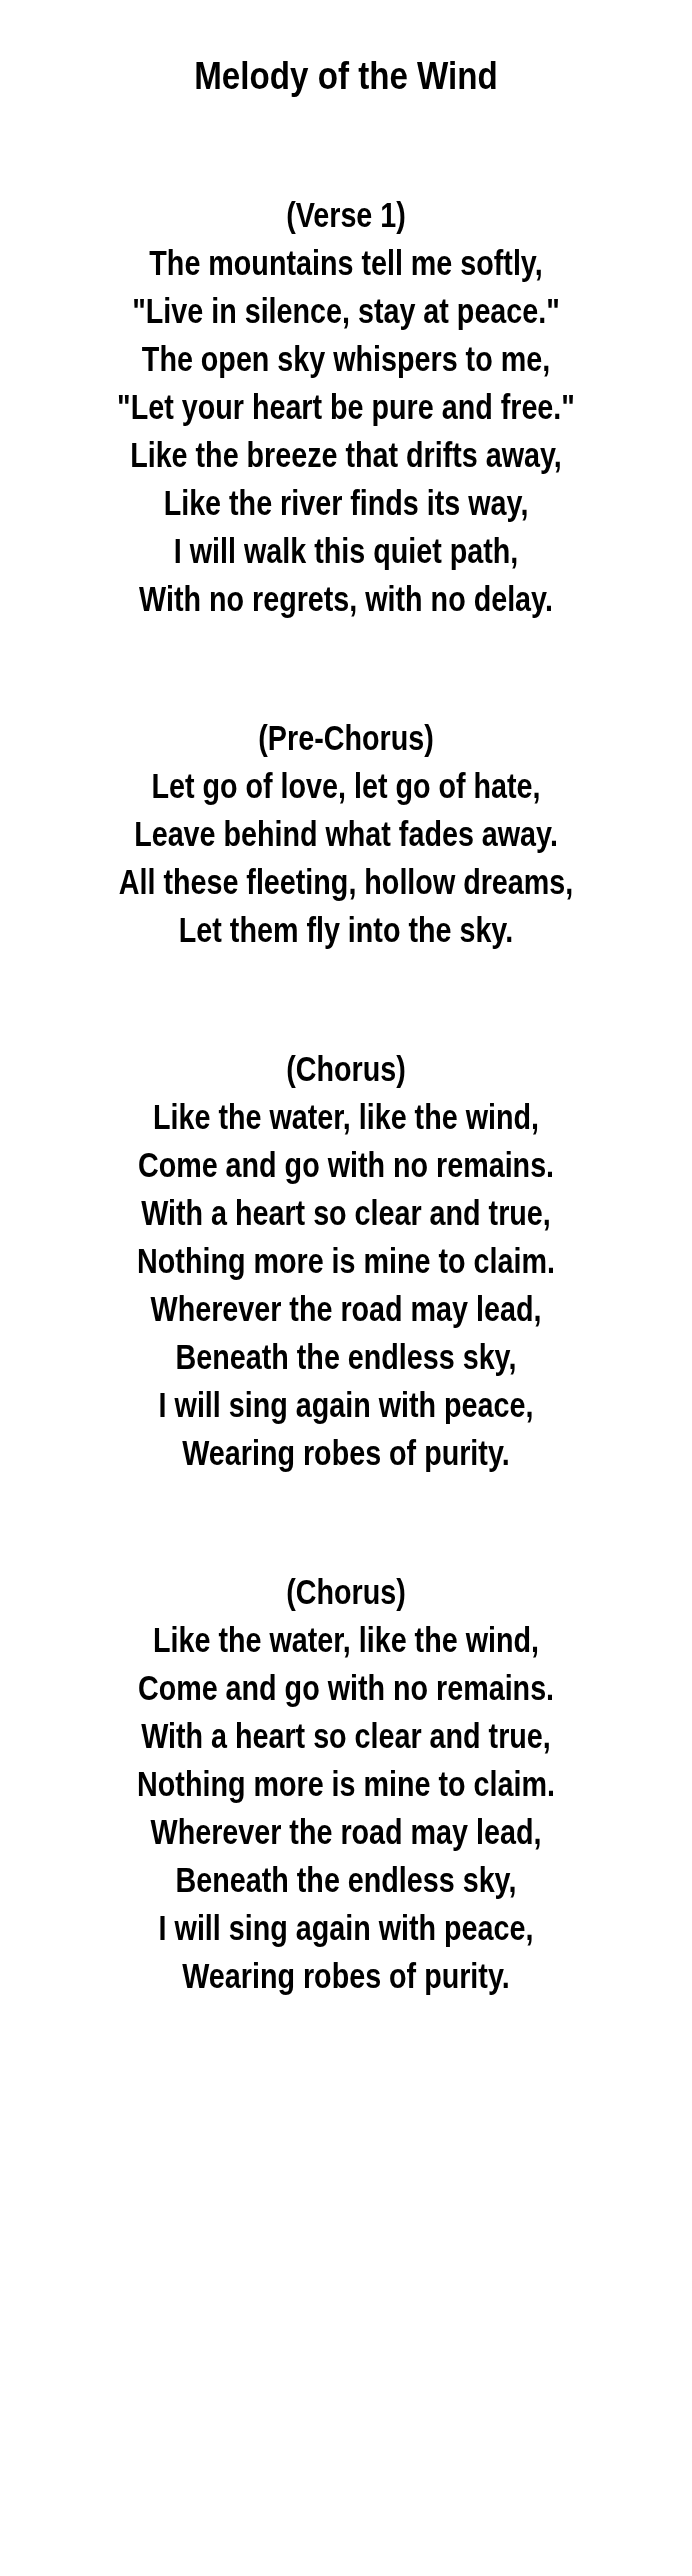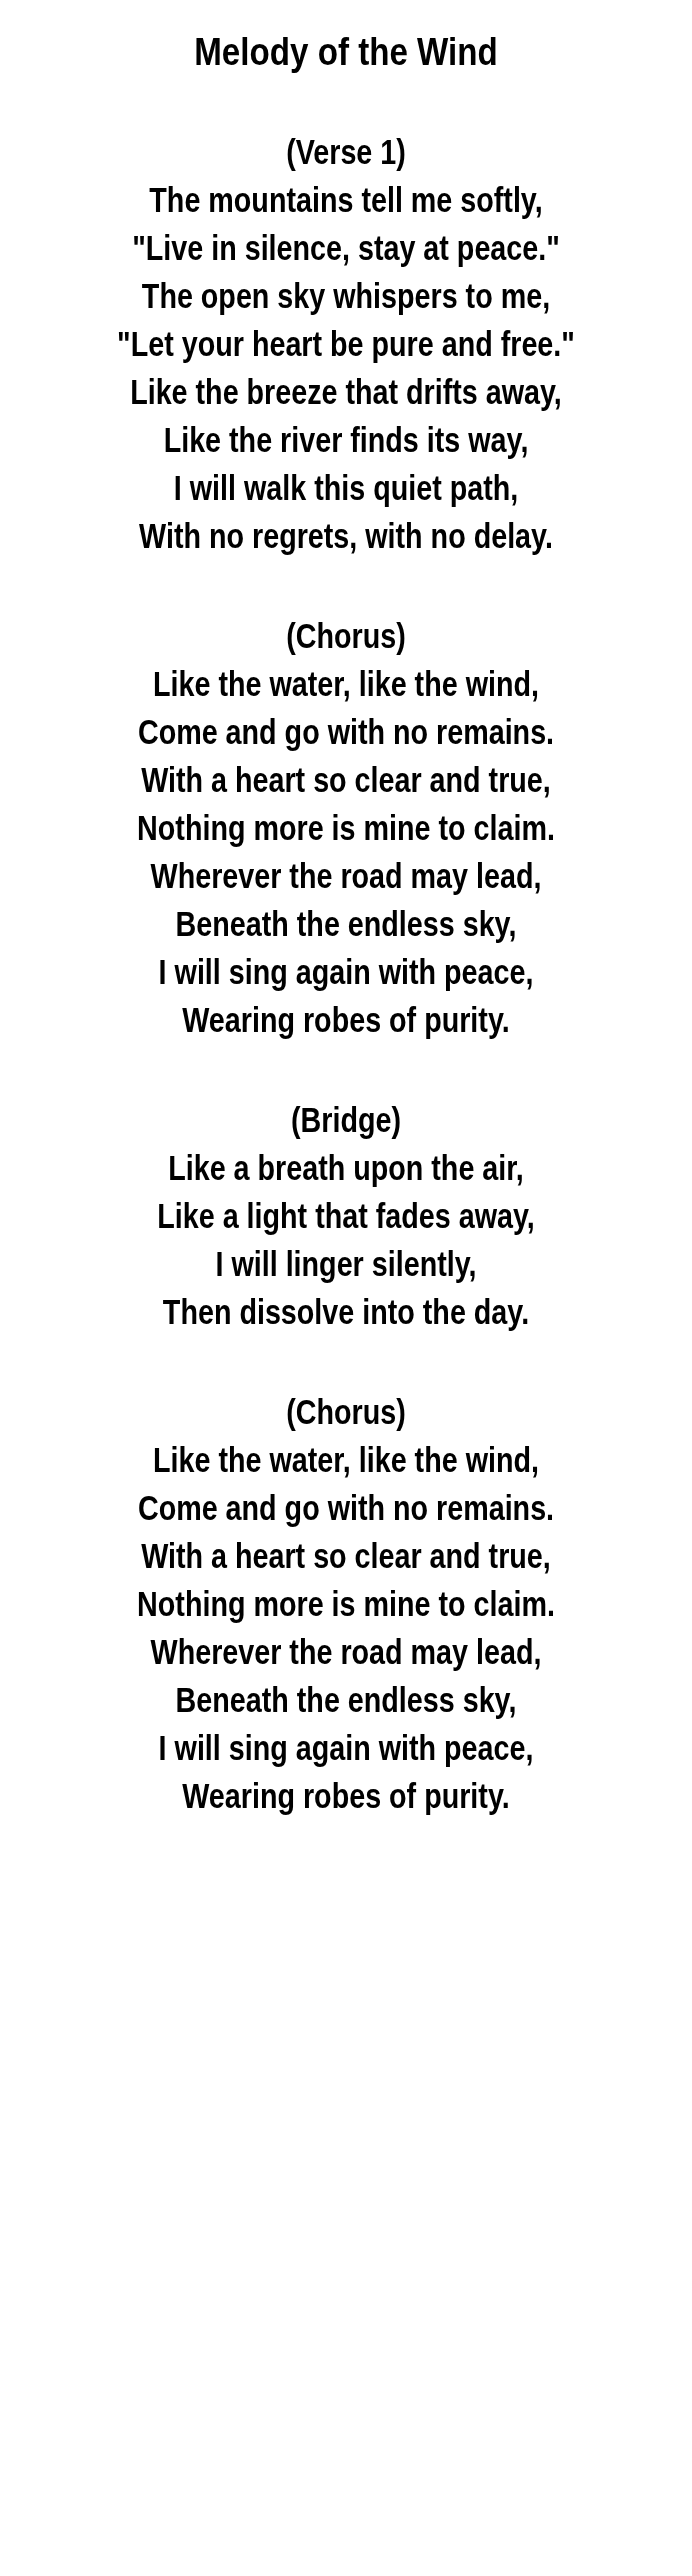--- a/index.html
+++ b/index.html
@@ -8,35 +8,35 @@
     background: #ffffff;
   }
   body {
     width: 692px;
     min-height: 2576px;
     font-family: "Liberation Sans", sans-serif;
     color: #000000;
   }
   .page {
     width: 692px;
-    padding-top: 28px;
+    padding-top: 52px;
     text-align: center;
     font-weight: 700;
   }
   .title {
     font-size: 39px;
     line-height: 48px;
     margin: 0;
     font-weight: 700;
     transform: scaleX(0.85);
     transform-origin: 50% 50%;
     white-space: nowrap;
   }
   .stanza {
-    margin-top: 52px;
+    margin-top: 91px;
   }
   .heading,
   .line {
     font-size: 35px;
     line-height: 48px;
     margin: 0;
     font-weight: 700;
     transform: scaleX(0.82);
     transform-origin: 50% 50%;
     white-space: nowrap;
@@ -53,36 +53,36 @@
         <p class="line">The mountains tell me softly,</p>
         <p class="line">"Live in silence, stay at peace."</p>
         <p class="line">The open sky whispers to me,</p>
         <p class="line">"Let your heart be pure and free."</p>
         <p class="line">Like the breeze that drifts away,</p>
         <p class="line">Like the river finds its way,</p>
         <p class="line">I will walk this quiet path,</p>
         <p class="line">With no regrets, with no delay.</p>
       </section>
       <section class="stanza">
+        <p class="heading">(Pre-Chorus)</p>
+        <p class="line">Let go of love, let go of hate,</p>
+        <p class="line">Leave behind what fades away.</p>
+        <p class="line">All these fleeting, hollow dreams,</p>
+        <p class="line">Let them fly into the sky.</p>
+      </section>
+      <section class="stanza">
         <p class="heading">(Chorus)</p>
         <p class="line">Like the water, like the wind,</p>
         <p class="line">Come and go with no remains.</p>
         <p class="line">With a heart so clear and true,</p>
         <p class="line">Nothing more is mine to claim.</p>
         <p class="line">Wherever the road may lead,</p>
         <p class="line">Beneath the endless sky,</p>
         <p class="line">I will sing again with peace,</p>
         <p class="line">Wearing robes of purity.</p>
-      </section>
-      <section class="stanza">
-        <p class="heading">(Bridge)</p>
-        <p class="line">Like a breath upon the air,</p>
-        <p class="line">Like a light that fades away,</p>
-        <p class="line">I will linger silently,</p>
-        <p class="line">Then dissolve into the day.</p>
       </section>
       <section class="stanza">
         <p class="heading">(Chorus)</p>
         <p class="line">Like the water, like the wind,</p>
         <p class="line">Come and go with no remains.</p>
         <p class="line">With a heart so clear and true,</p>
         <p class="line">Nothing more is mine to claim.</p>
         <p class="line">Wherever the road may lead,</p>
         <p class="line">Beneath the endless sky,</p>
         <p class="line">I will sing again with peace,</p>

